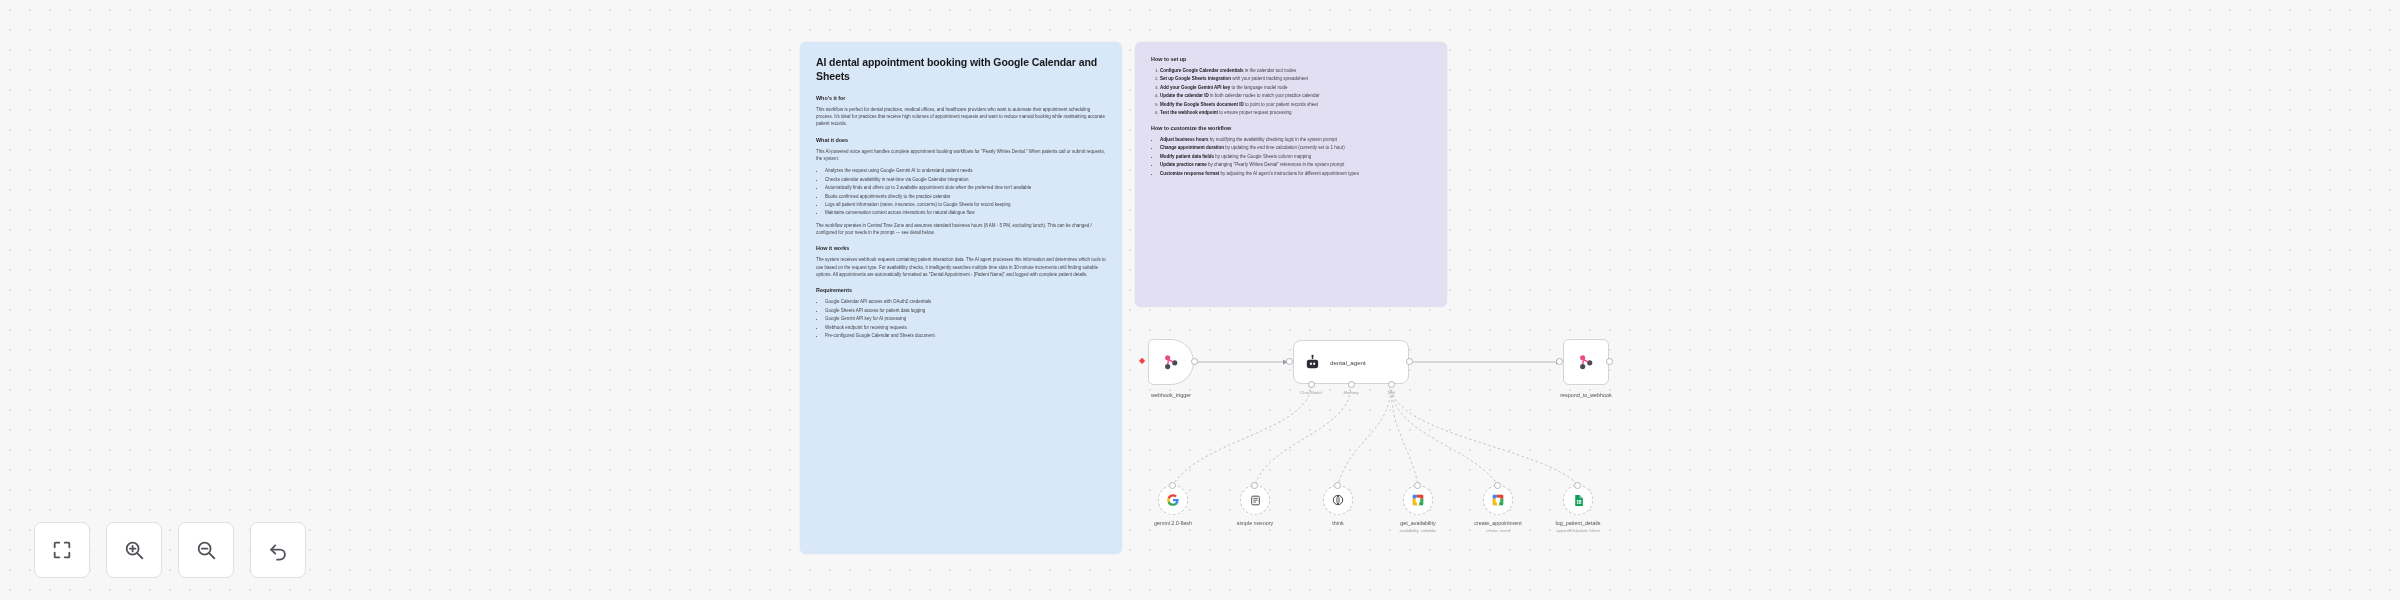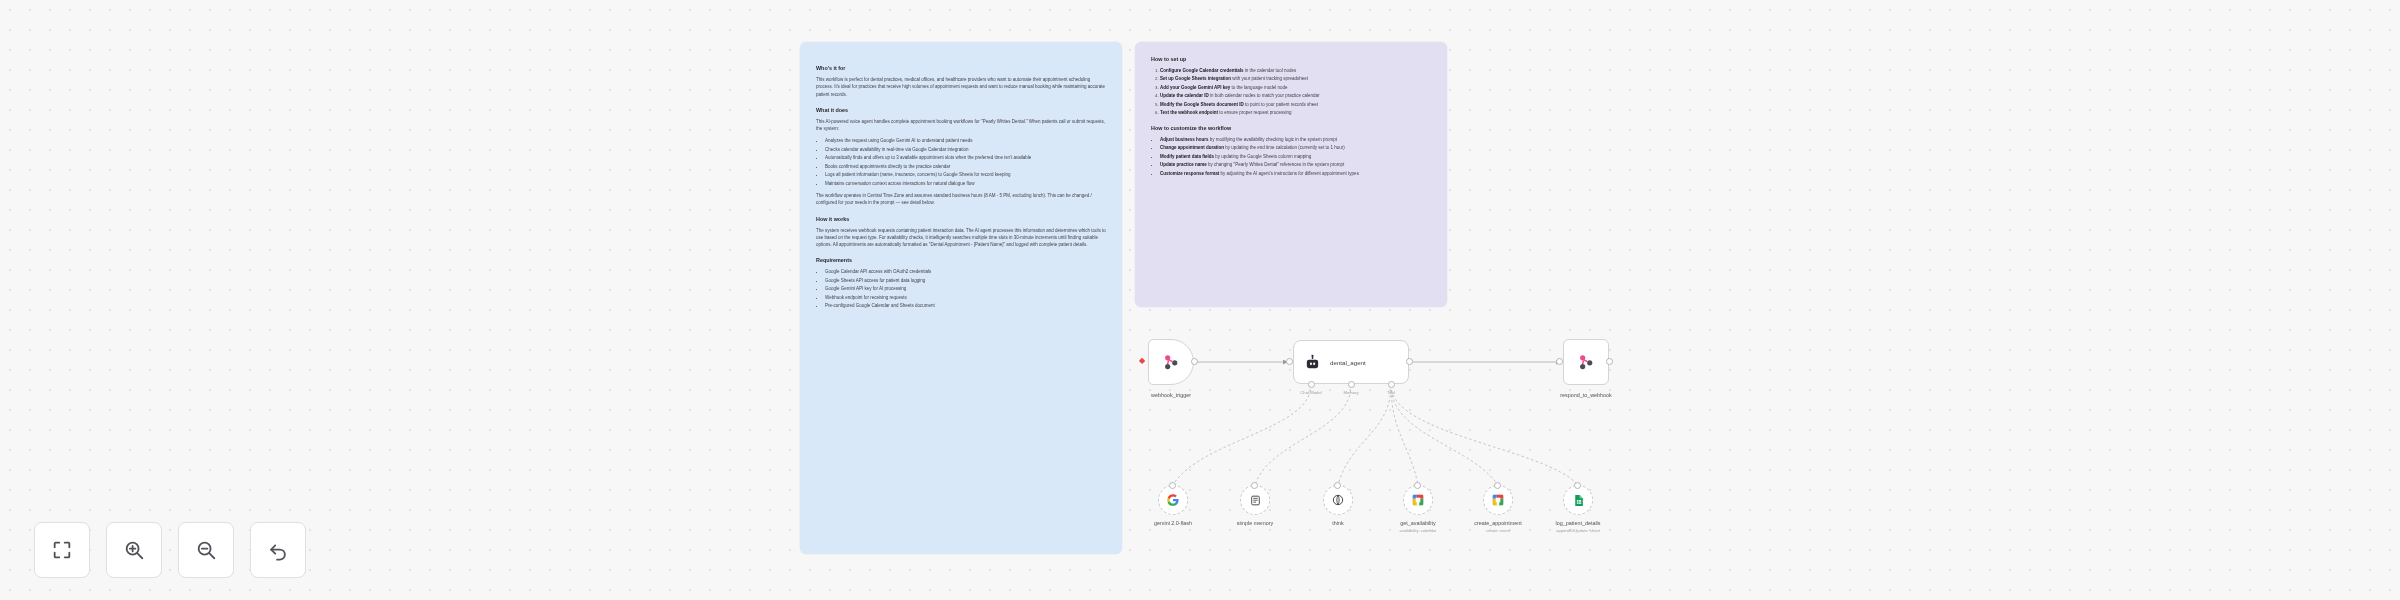--- a/index.html
+++ b/index.html
@@ -166,20 +166,21 @@
     cursor: pointer;
   }
   .tb-btn svg { display: block; }
 </style>
 </head>
 <body>
 
 <div id="canvas">
 
   <div class="sticky sticky-blue">
+    <div class="s-title">AI dental appointment booking with Google Calendar and Sheets</div>
 
     <div class="s-h">Who's it for</div>
     <div class="s-p">This workflow is perfect for dental practices, medical offices, and healthcare providers who want to automate their appointment scheduling process. It's ideal for practices that receive high volumes of appointment requests and want to reduce manual booking while maintaining accurate patient records.</div>
 
     <div class="s-h">What it does</div>
     <div class="s-p">This AI-powered voice agent handles complete appointment booking workflows for "Pearly Whites Dental." When patients call or submit requests, the system:</div>
     <ul class="s-ul" id="blue-bullets-1">
         <li>Analyzes the request using Google Gemini AI to understand patient needs</li>
         <li>Checks calendar availability in real-time via Google Calendar integration</li>
         <li>Automatically finds and offers up to 3 available appointment slots when the preferred time isn't available</li>

